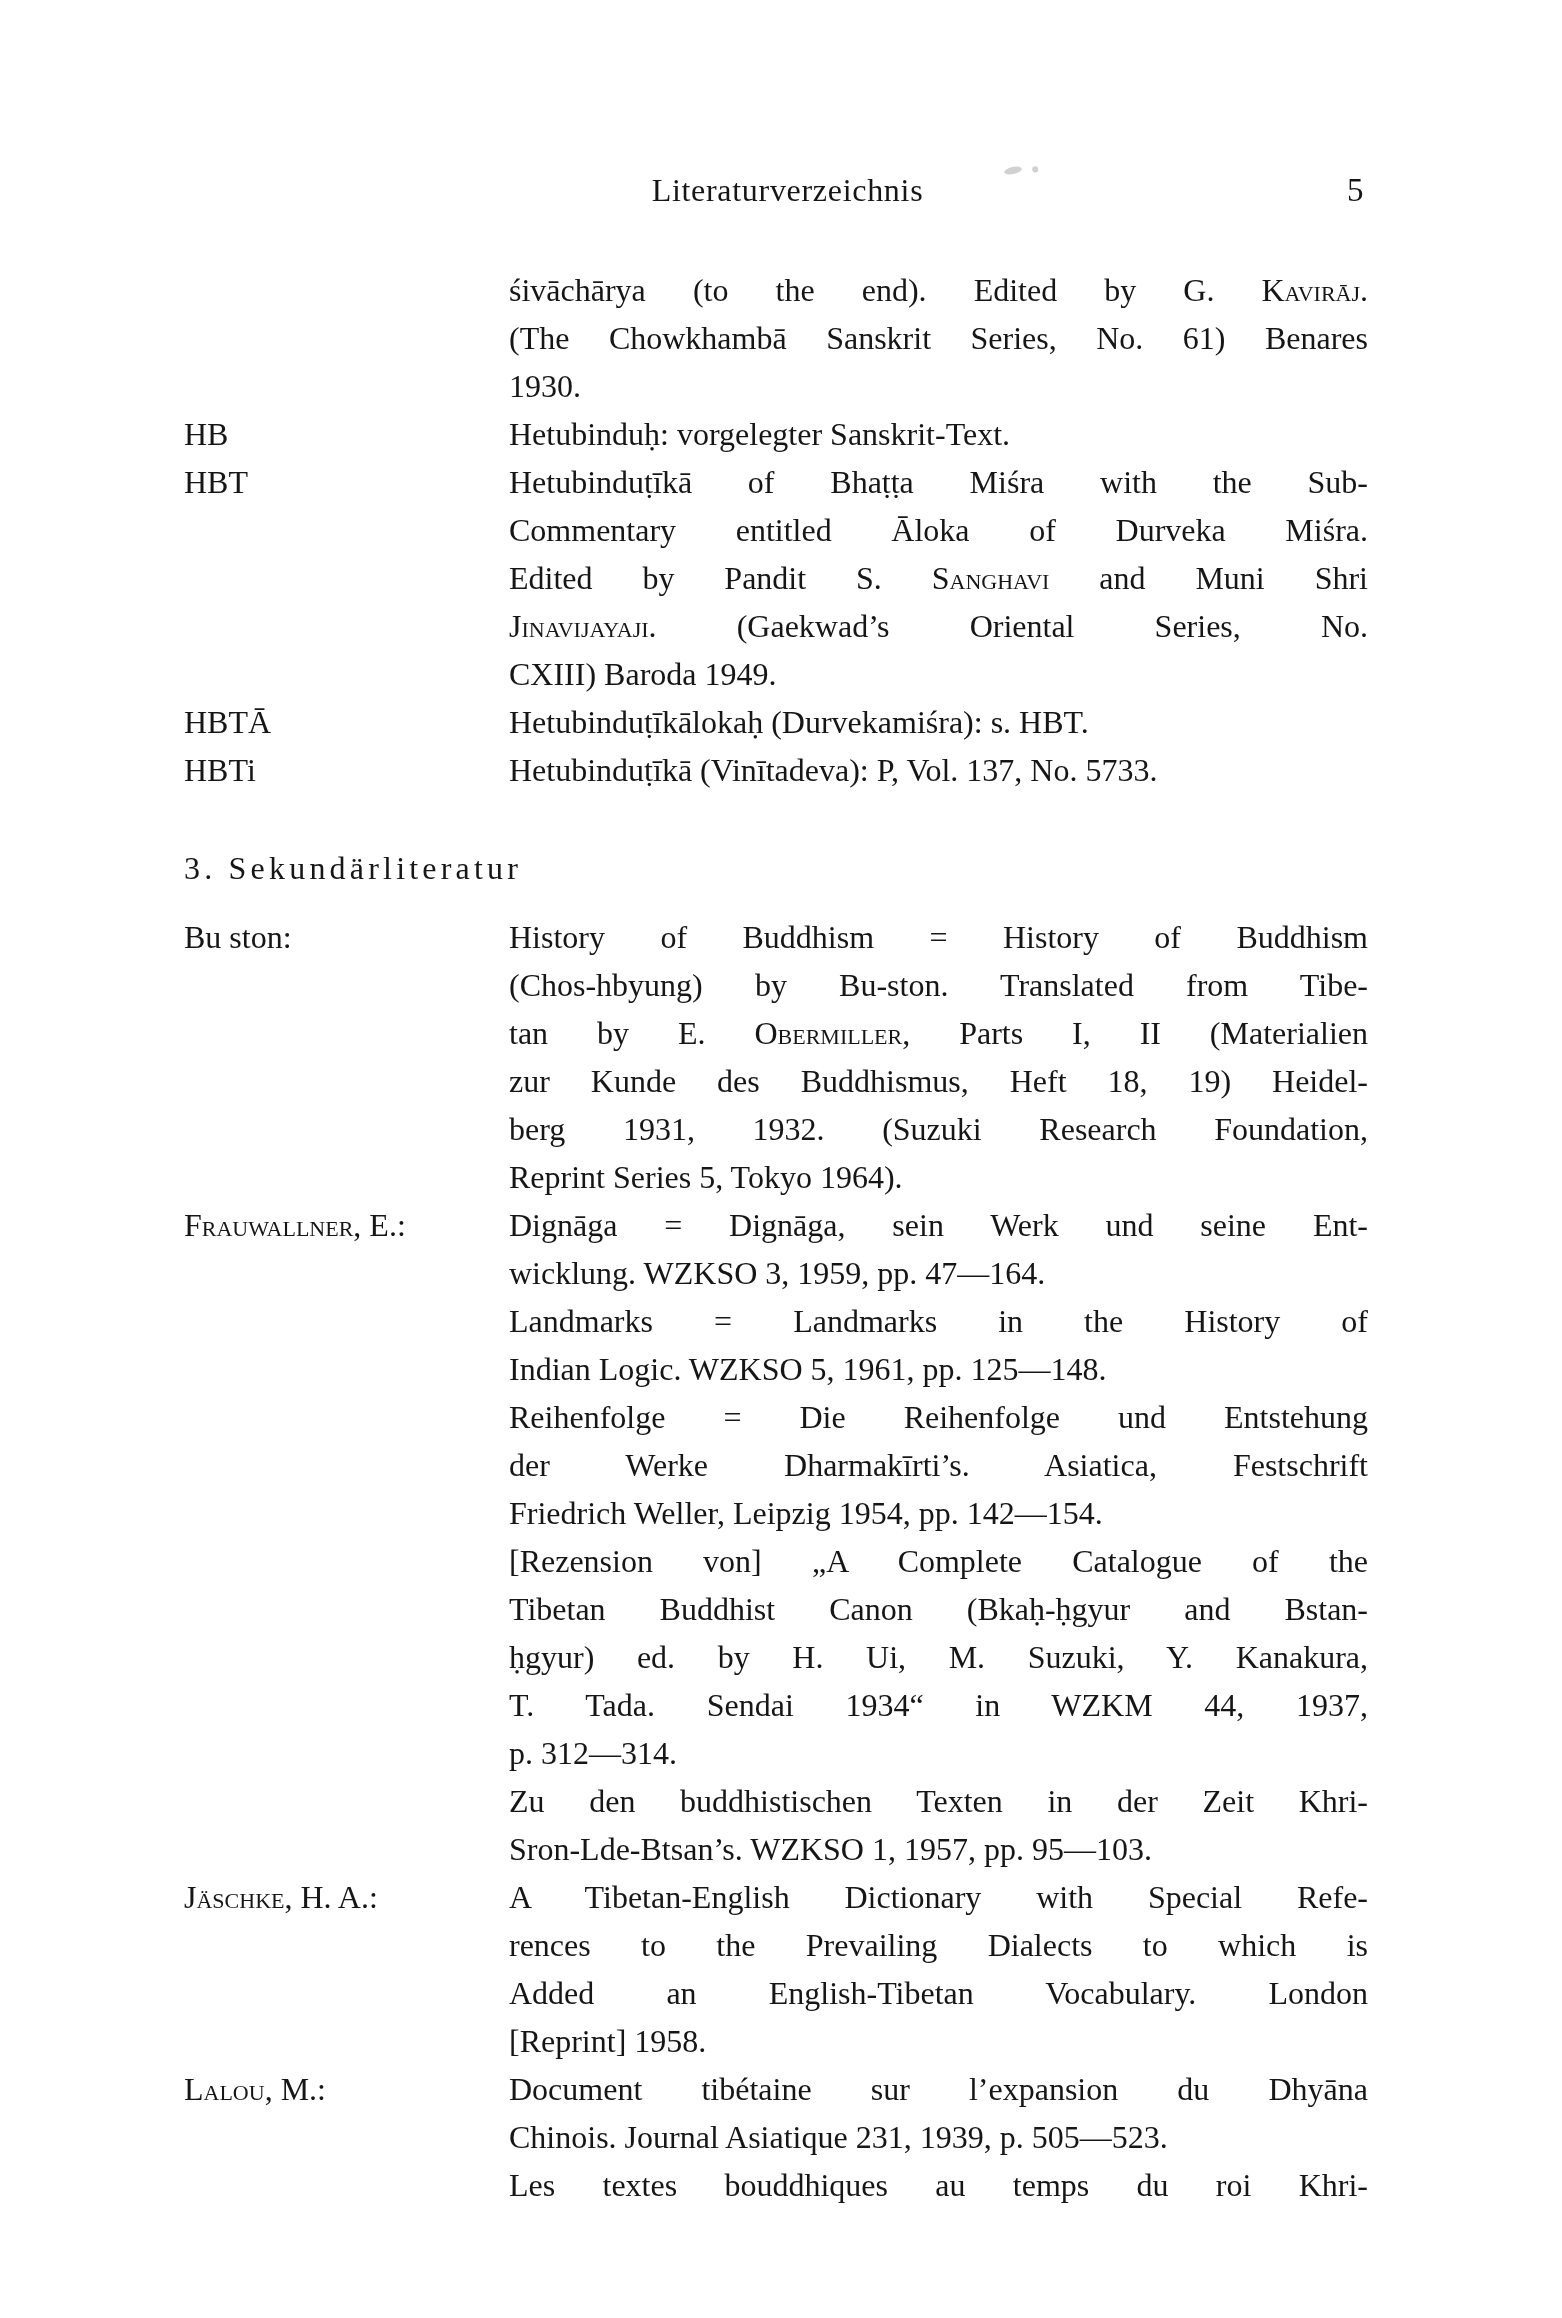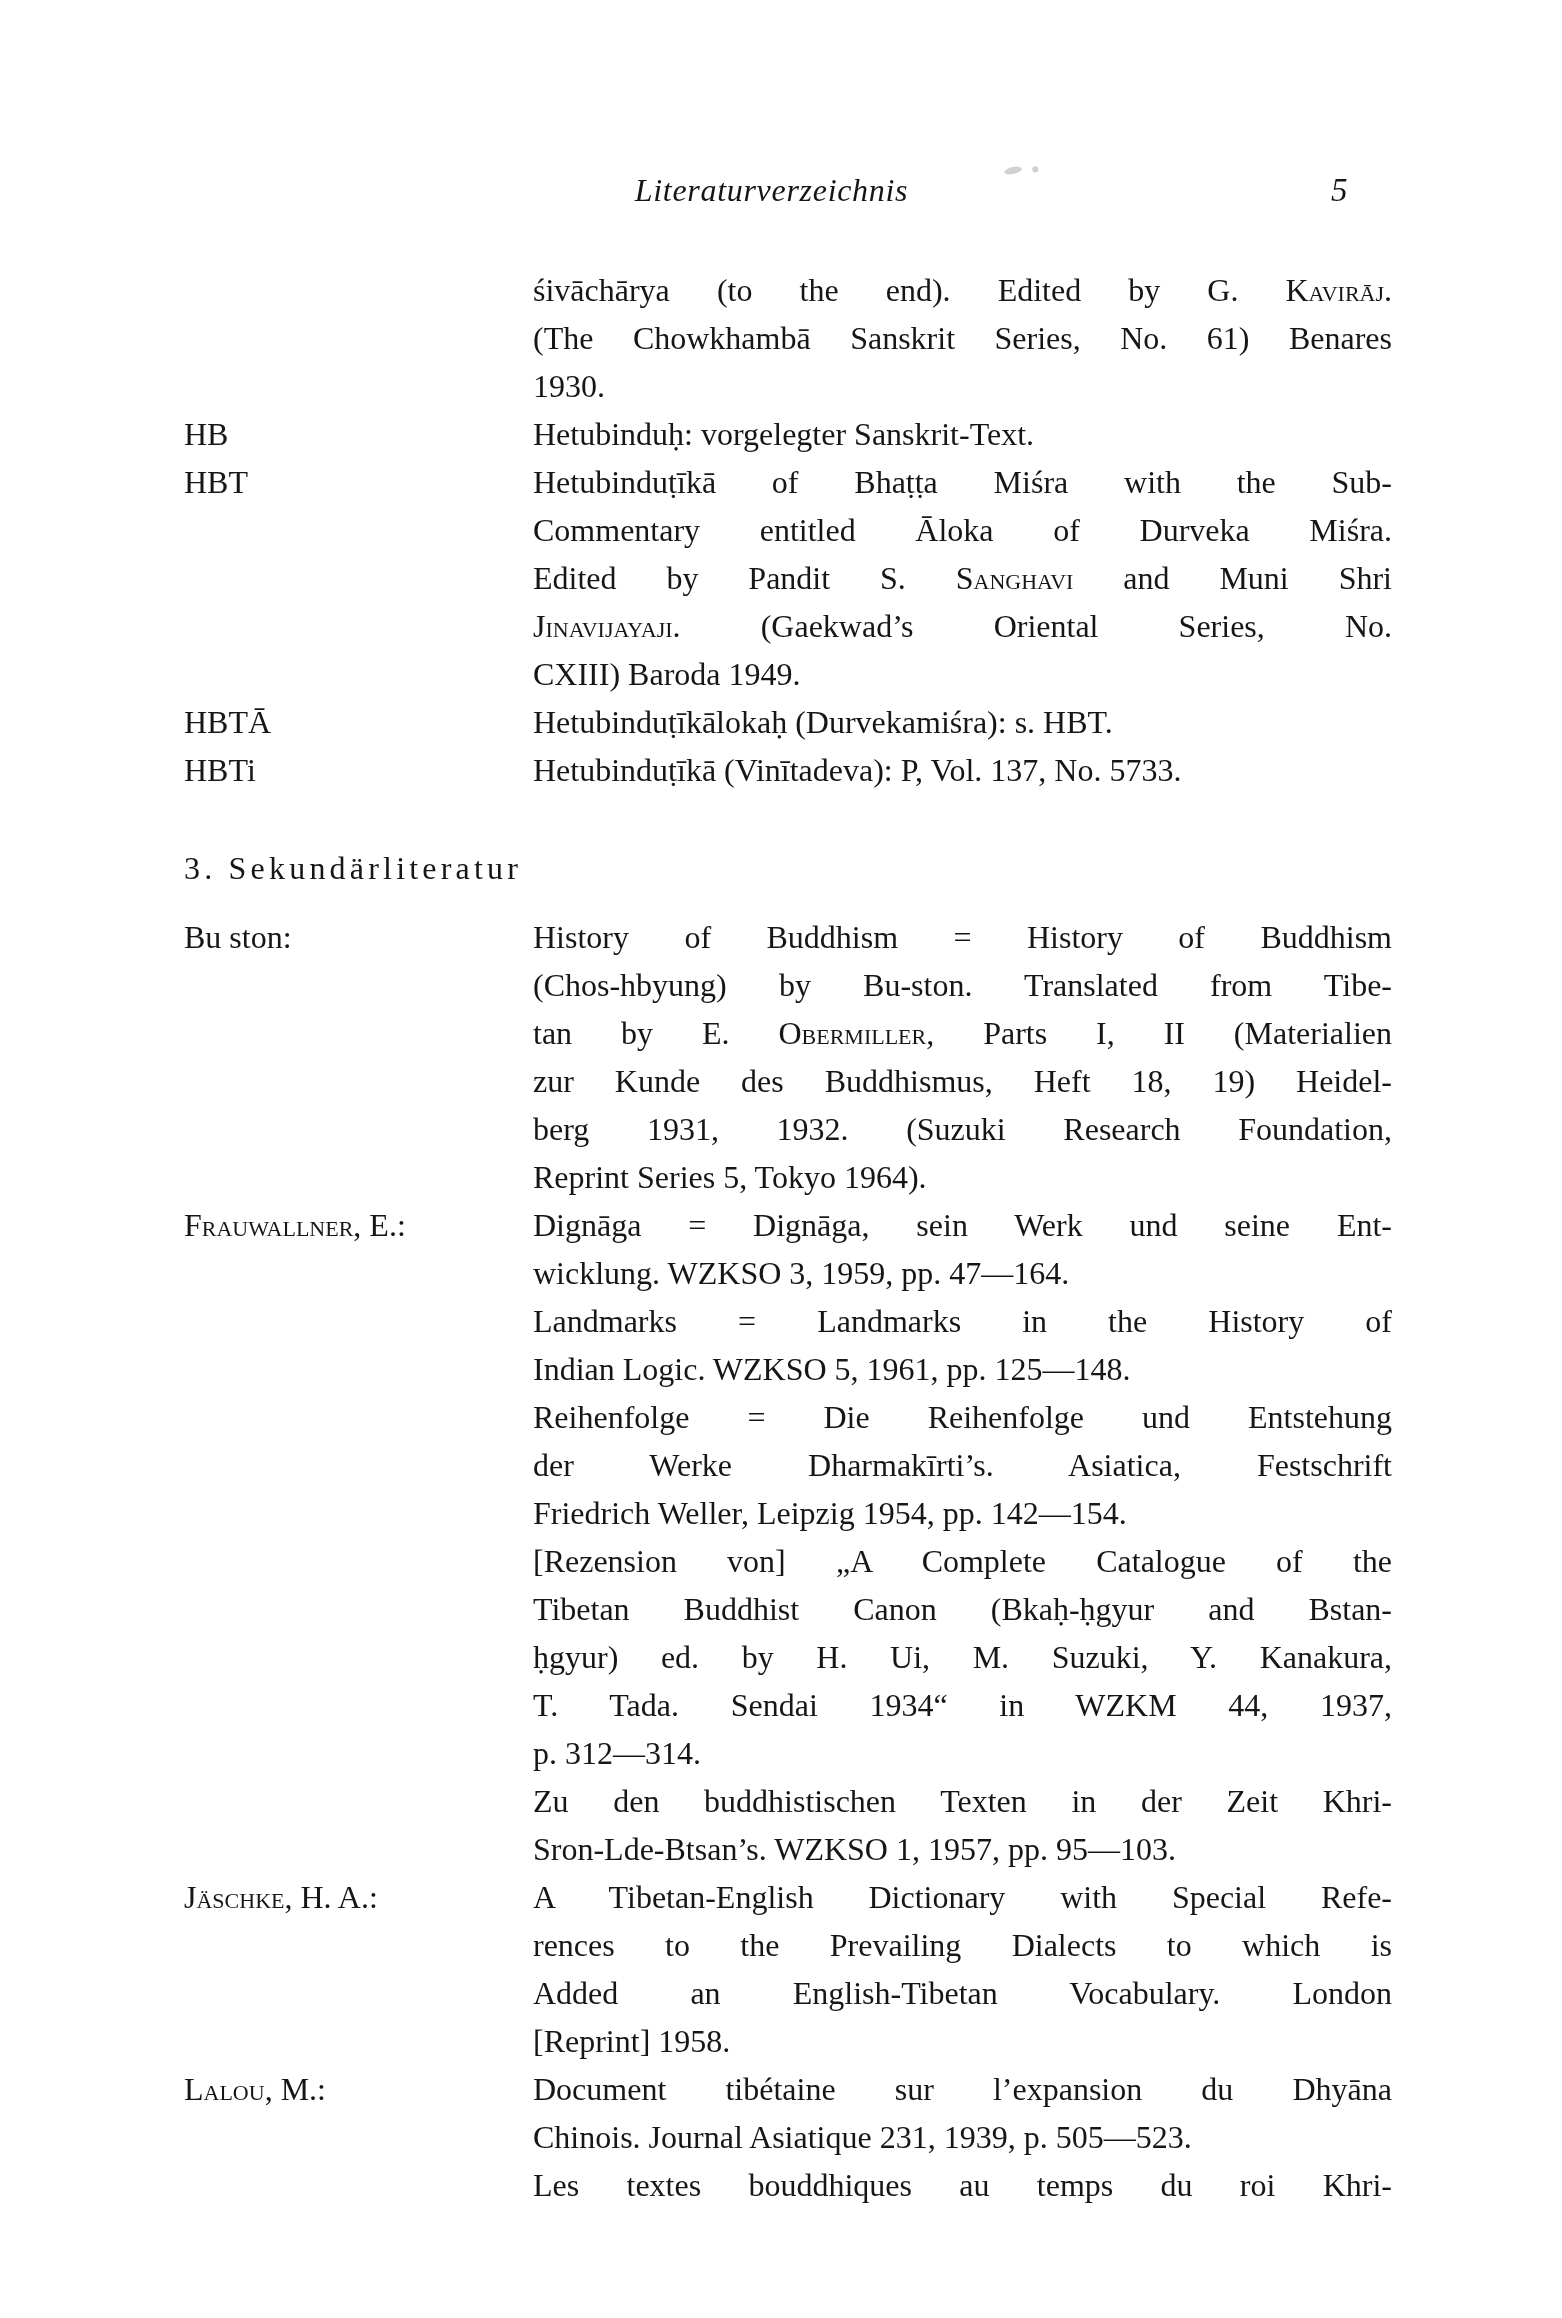--- a/index.html
+++ b/index.html
@@ -22,25 +22,24 @@
     background: #9a9a9a;
     opacity: .45;
     transform: rotate(-12deg);
   }
   .speck:after{
     content:""; position:absolute; left:28px; top:4.2px;
     width:5.6px; height:5.6px; border-radius:50%; background:#9a9a9a;
   }
   .running-head {
     position: absolute;
-    left: 180px; top: 171px;
+    left: 196px; top: 171px;
     width: 1183px;
     font-size: 32px;
     line-height: 39px;
-    font-style: italic;
   }
   .running-title { text-align: center; letter-spacing: 0.7px; }
   .page-number { position: absolute; right: 15.4px; top: 0; font-size: 33px; }
   .content {
     position: absolute;
     left: 184px; top: 266px;
     width: 1183px;
   }
   .entry { display: flex; align-items: flex-start; }
   .abbr {
@@ -48,21 +47,20 @@
     width: 325px;
     font-size: 32px;
     line-height: 48px;
     white-space: nowrap;
   }
   .entry-body {
     flex: none;
     width: 859px;
     font-size: 32px;
     line-height: 48px;
-    margin-left: 24px;
   }
   .line { text-align: justify; text-align-last: justify; }
   .line.end { text-align: justify; text-align-last: left; }
   .section-heading {
     font-size: 32px;
     line-height: 48px;
     font-weight: normal;
     letter-spacing: 4.2px;
     margin: 50px 0 21px 0;
   }

